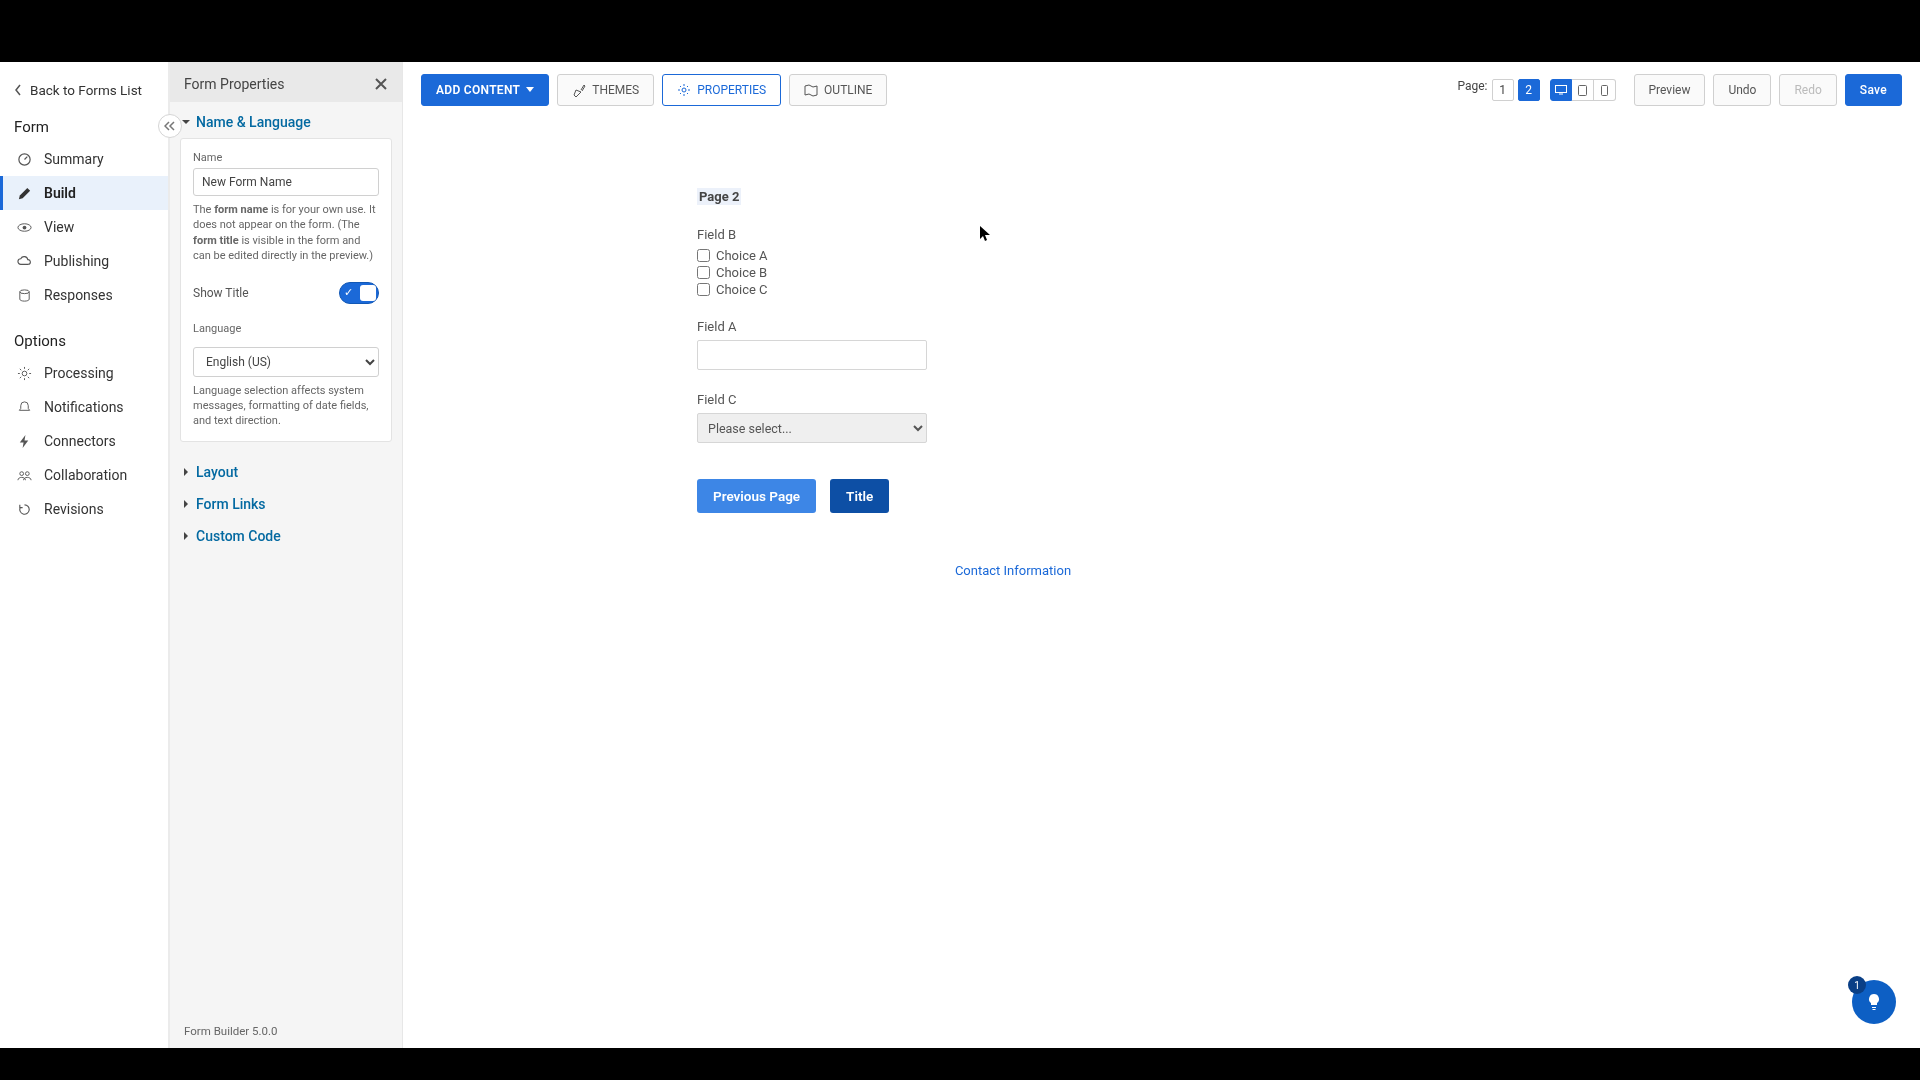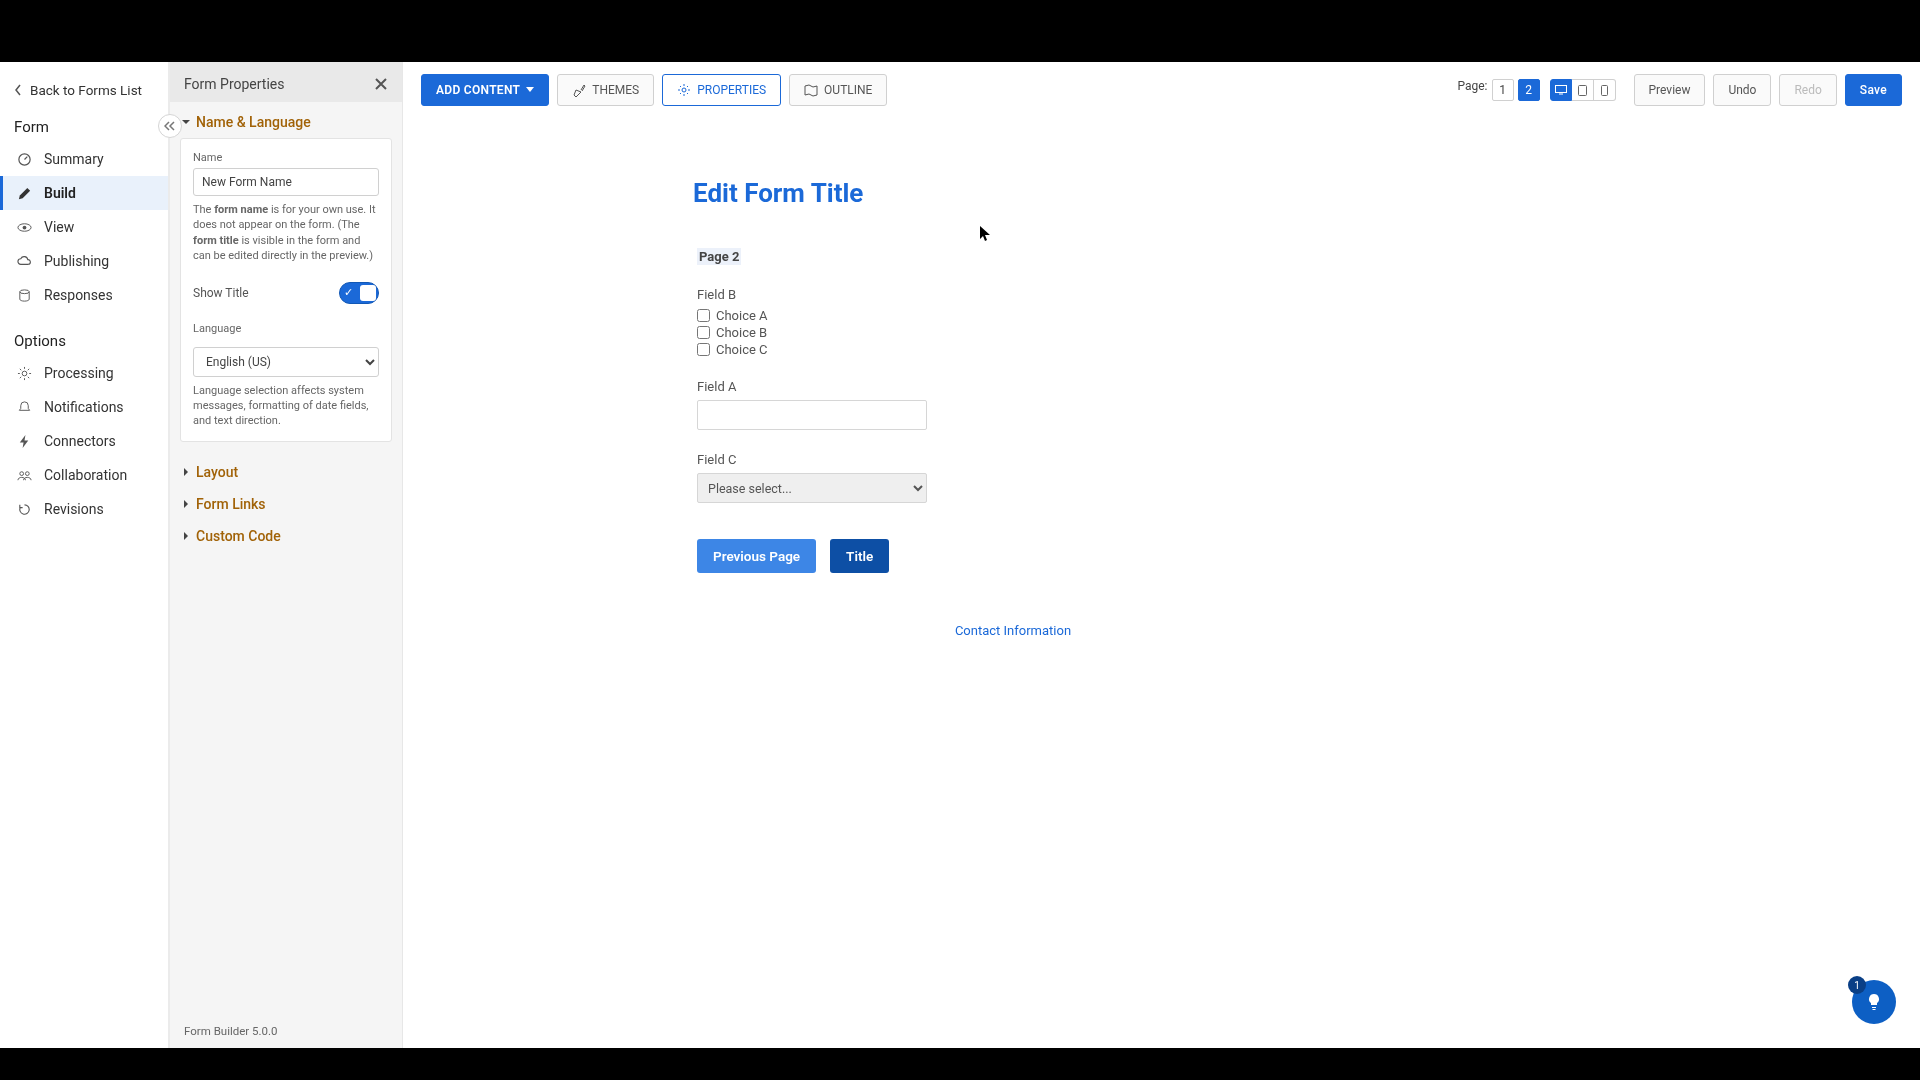--- a/index.html
+++ b/index.html
@@ -20,21 +20,21 @@
 .nav-item.active { background: #e9f1fb; border-left-color: #1b69d8; font-weight:600; color:#222; }
 .nav-item svg { width:15px; height:15px; fill:#555; }
 
 .collapse-chip { position:absolute; left:158px; top:52px; width:24px; height:24px; border-radius:50%; background:#fff; border:1px solid #d5d5d5; display:flex; align-items:center; justify-content:center; cursor:pointer; z-index:5; }
 
 
 .panel { width:233px; border-right:1px solid #e7e7e7; background:#f5f5f5; display:flex; flex-direction:column; }
 .panel-titlebar { display:flex; align-items:center; justify-content:space-between; padding: 14px 14px 10px 14px; font-size:14px; color:#444; background:#e9e9e9; }
 .panel-close { cursor:pointer; width:14px; height:14px; }
 .panel-body { flex:1; padding: 4px 8px 10px 8px; overflow:auto; }
-.section-header { display:flex; align-items:center; gap:6px; font-size:14px; font-weight:500; color:#a16207; padding:8px 4px; cursor:pointer; }
+.section-header { display:flex; align-items:center; gap:6px; font-size:14px; font-weight:500; color:#0369a1; padding:8px 4px; cursor:pointer; }
 .section-header svg { width:8px; height:8px; }
 .section-body { background:#fff; border:1px solid #e3e3e3; border-radius:3px; padding:12px; margin:0 2px 14px 2px; }
 .sm-label { font-size:11px; color:#666; margin-bottom:4px; }
 .txt-input { width:100%; border:1px solid #d0d0d0; border-radius:3px; padding:6px 8px; font-size:12px; color:#444; }
 .help { font-size:11px; line-height:1.4; color:#666; margin-top:6px; }
 .toggle-row { display:flex; align-items:center; justify-content:space-between; margin-top:18px; }
 .toggle-row .sm-label { margin:0; font-size:12px; color:#555; }
 .toggle { width:40px; height:22px; border-radius:11px; background:#1b69d8; position:relative; border:1px solid #1258b5; cursor:pointer; }
 .toggle::after { content:""; position:absolute; right:2px; top:2px; width:16px; height:16px; background:#fff; border-radius:3px; }
 .toggle .chk { position:absolute; left:4px; top:3px; color:#fff; font-size:11px; }
@@ -280,21 +280,20 @@
           </div>
         </div>
       </div>
       <div class="btn ghost">Preview</div>
       <div class="btn ghost">Undo</div>
       <div class="btn ghost disabled">Redo</div>
       <div class="btn primary" style="font-weight:500;">Save</div>
     </div>
 
     <div class="canvas">
-      <div class="form-title">Edit Form Title</div>
       <div class="form-page-sub">Page 2</div>
 
       <div class="field-block">
         <div class="field-label">Field B</div>
         <label class="chk-row">
             <input type="checkbox" style="">
             <span>Choice A</span>
           </label>
         <label class="chk-row">
             <input type="checkbox" style="">

